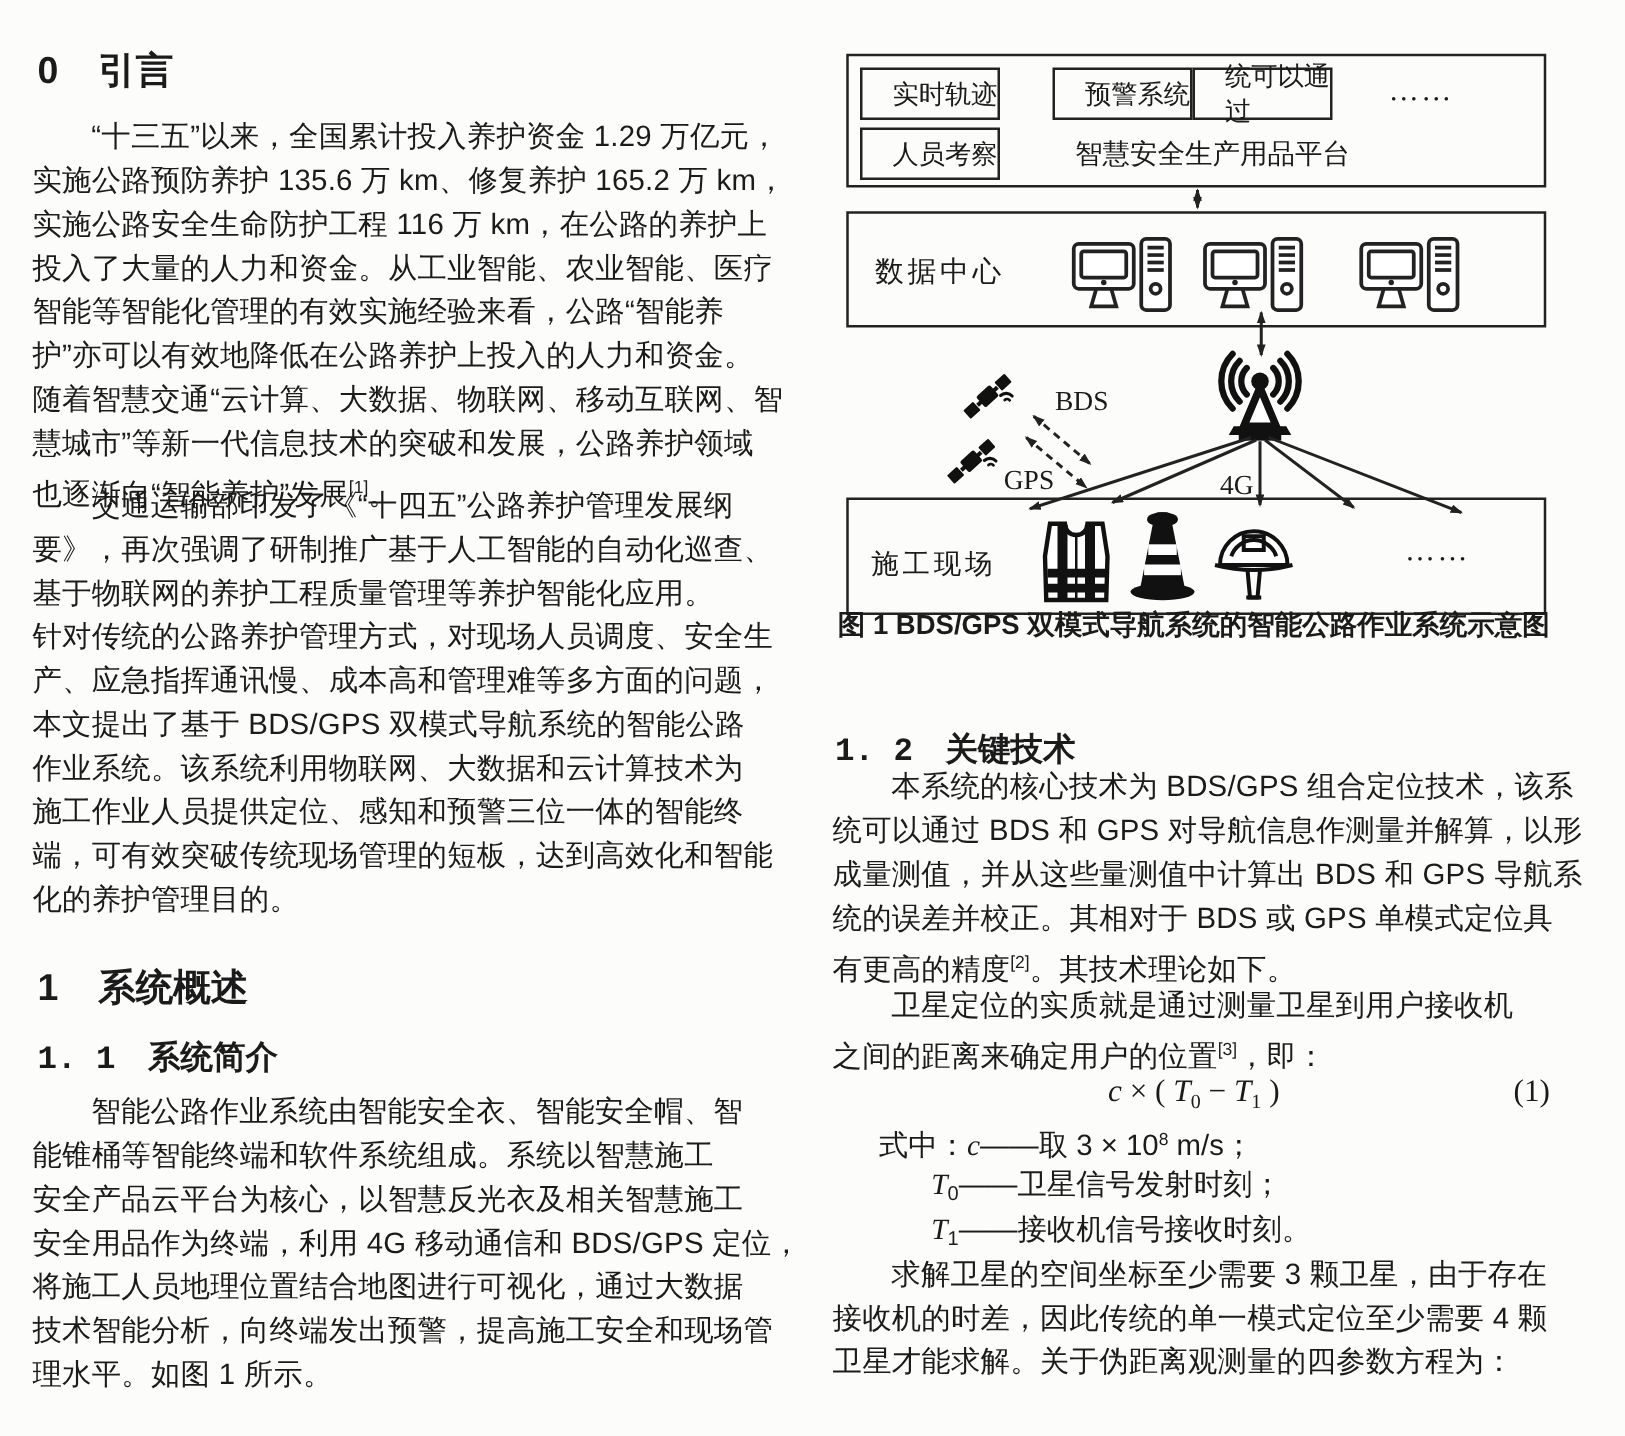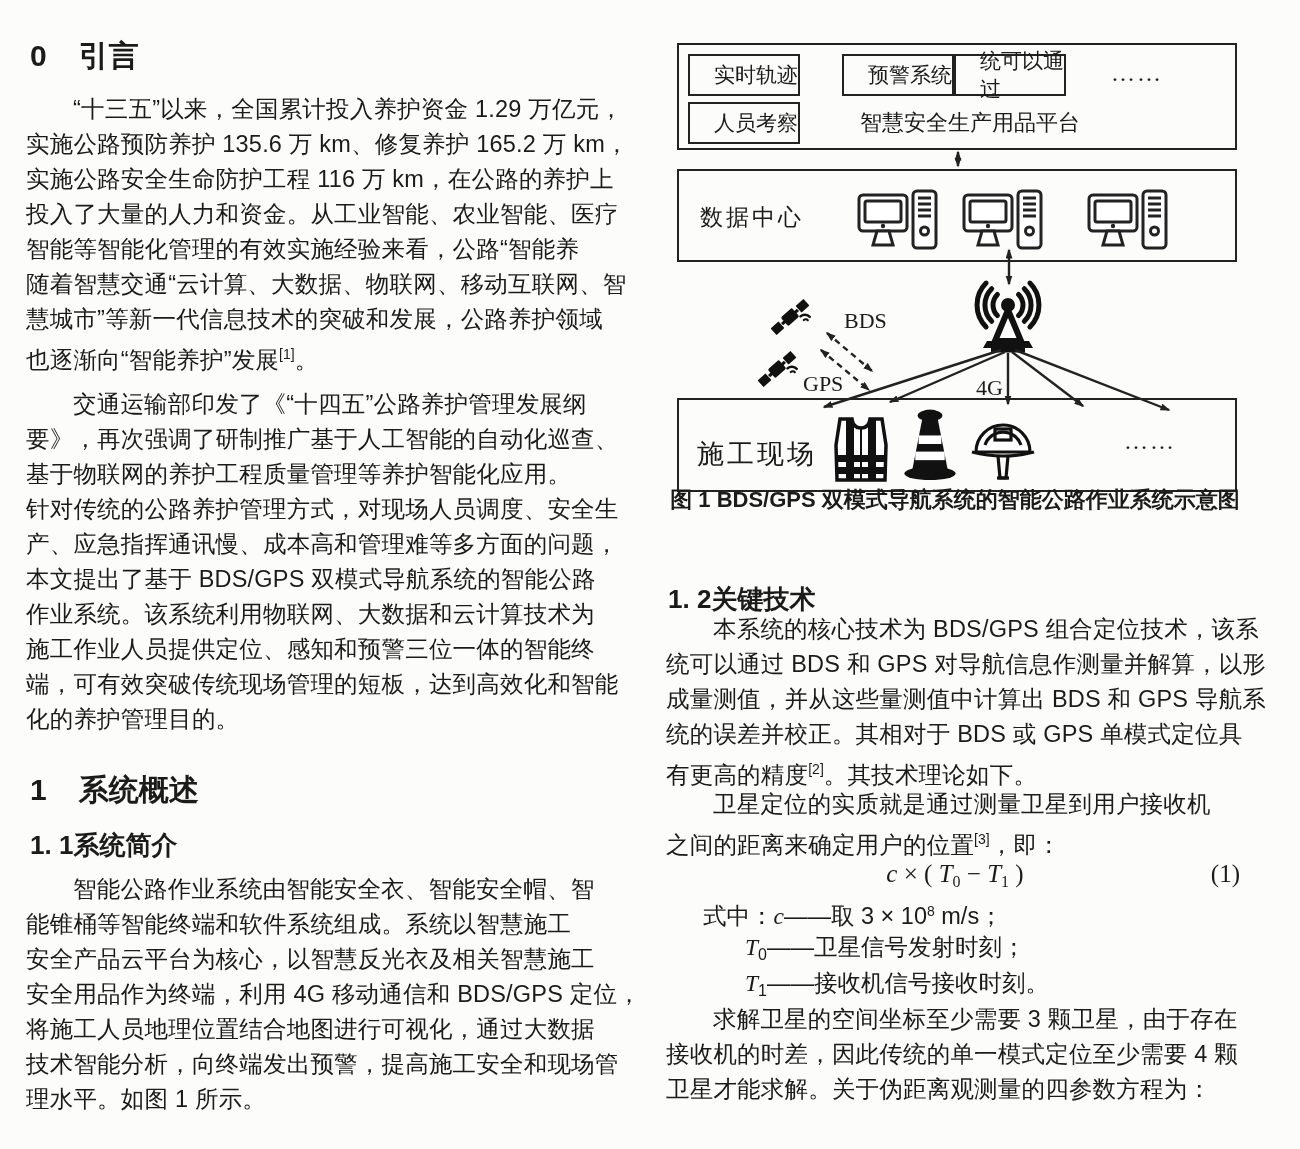--- a/index.html
+++ b/index.html
@@ -4,21 +4,21 @@
 <style>
   html,body{margin:0;padding:0;background:#efefec;}
   .page{position:relative;width:1300px;height:1149px;background:#fcfcfa;
         font-family:"Liberation Sans",sans-serif;color:#1b1b1b;overflow:hidden;}
   .para{position:absolute;}
   .ln{height:35px;line-height:35px;font-size:23.5px;white-space:nowrap;letter-spacing:.2px;}
   .ind{text-indent:47px;}
   .h-major{position:absolute;font-weight:bold;font-size:30px;white-space:nowrap;}
   .h-major .num{display:inline-block;margin-right:32px;}
   .h-minor{position:absolute;font-weight:bold;font-size:26px;white-space:nowrap;}
-  .h-minor .num{display:inline-block;}
+  .h-minor .num{display:inline-block;margin-right:26px;font-family:Liberation Mono, monospace;}
   sup.ref{font-size:14px;vertical-align:9px;letter-spacing:0;}
   
   .fig{position:absolute;left:675px;top:40px;width:565px;height:460px;}
   .fig svg{position:absolute;left:0;top:0;}
   .fig .box{position:absolute;border:2.5px solid #222;background:transparent;box-sizing:border-box;padding-left:24px;}
   .fig .lbl{position:absolute;font-family:"Liberation Serif",serif;color:#1b1b1b;white-space:nowrap;}
   .small-box{display:flex;align-items:center;justify-content:center;font-size:21px;
              font-family:"Liberation Serif",serif;}
   .fig-ellipsis{font-size:24px;letter-spacing:2px;font-family:"Liberation Serif",serif;}
   .caption{position:absolute;left:666px;top:485px;width:578px;text-align:center;
@@ -41,20 +41,21 @@
   <div class="h-major" style="left:30px;top:36px;">
     <span class="num">0</span><span>引言</span>
   </div>
 
   <div class="para" style="left:26px;top:92px;width:594px">
     <div class="ln ind">“十三五”以来，全国累计投入养护资金 1.29 万亿元，</div>
     <div class="ln">实施公路预防养护 135.6 万 km、修复养护 165.2 万 km，</div>
     <div class="ln">实施公路安全生命防护工程 116 万 km，在公路的养护上</div>
     <div class="ln">投入了大量的人力和资金。从工业智能、农业智能、医疗</div>
     <div class="ln">智能等智能化管理的有效实施经验来看，公路“智能养</div>
+    <div class="ln">护”亦可以有效地降低在公路养护上投入的人力和资金。</div>
     <div class="ln">随着智慧交通“云计算、大数据、物联网、移动互联网、智</div>
     <div class="ln">慧城市”等新一代信息技术的突破和发展，公路养护领域</div>
     <div class="ln"><span>也逐渐向“智能养护”发展</span><sup class="ref">[1]</sup><span>。</span></div>
   </div>
 
   <div class="para" style="left:26px;top:387px;width:594px">
     <div class="ln ind">交通运输部印发了《“十四五”公路养护管理发展纲</div>
     <div class="ln">要》，再次强调了研制推广基于人工智能的自动化巡查、</div>
     <div class="ln">基于物联网的养护工程质量管理等养护智能化应用。</div>
     <div class="ln">针对传统的公路养护管理方式，对现场人员调度、安全生</div>
@@ -196,21 +197,21 @@
     <div class="lbl" style="left:150px;top:62px;width:290px;height:42px;line-height:42px;text-align:center;font-size:22px;">智慧安全生产用品平台</div>
 
     <div class="box" style="left:2px;top:129px;width:560px;height:93px;"></div>
     <div class="lbl" style="left:25px;top:162px;font-size:23px;letter-spacing:3px;">数据中心</div>
 
     <div class="lbl" style="left:141px;top:268px;font-size:22px;margin-left:28px;">BDS</div>
     <div class="lbl" style="left:128px;top:331px;font-size:22px;">GPS</div>
     <div class="lbl" style="left:301px;top:335px;font-size:22px;">4G</div>
 
     <div class="box" style="left:2px;top:358px;width:560px;height:94px;"></div>
-    <div class="lbl" style="left:22px;top:396px;font-size:27px;letter-spacing:3px;">施工现场</div>
+    <div class="lbl" style="left:22px;top:396px;font-size:22px;letter-spacing:3px;">施工现场</div>
     <div class="lbl fig-ellipsis" style="left:420px;top:388px;width:110px;text-align:center;">……</div>
   </div>
 
   <div class="caption">图 1  BDS/GPS 双模式导航系统的智能公路作业系统示意图</div>
 
   <div class="h-minor" style="left:668px;top:582px;">
     <span class="num">1. 2</span><span>关键技术</span>
   </div>
 
   <div class="para" style="left:666px;top:612px;width:578px">

